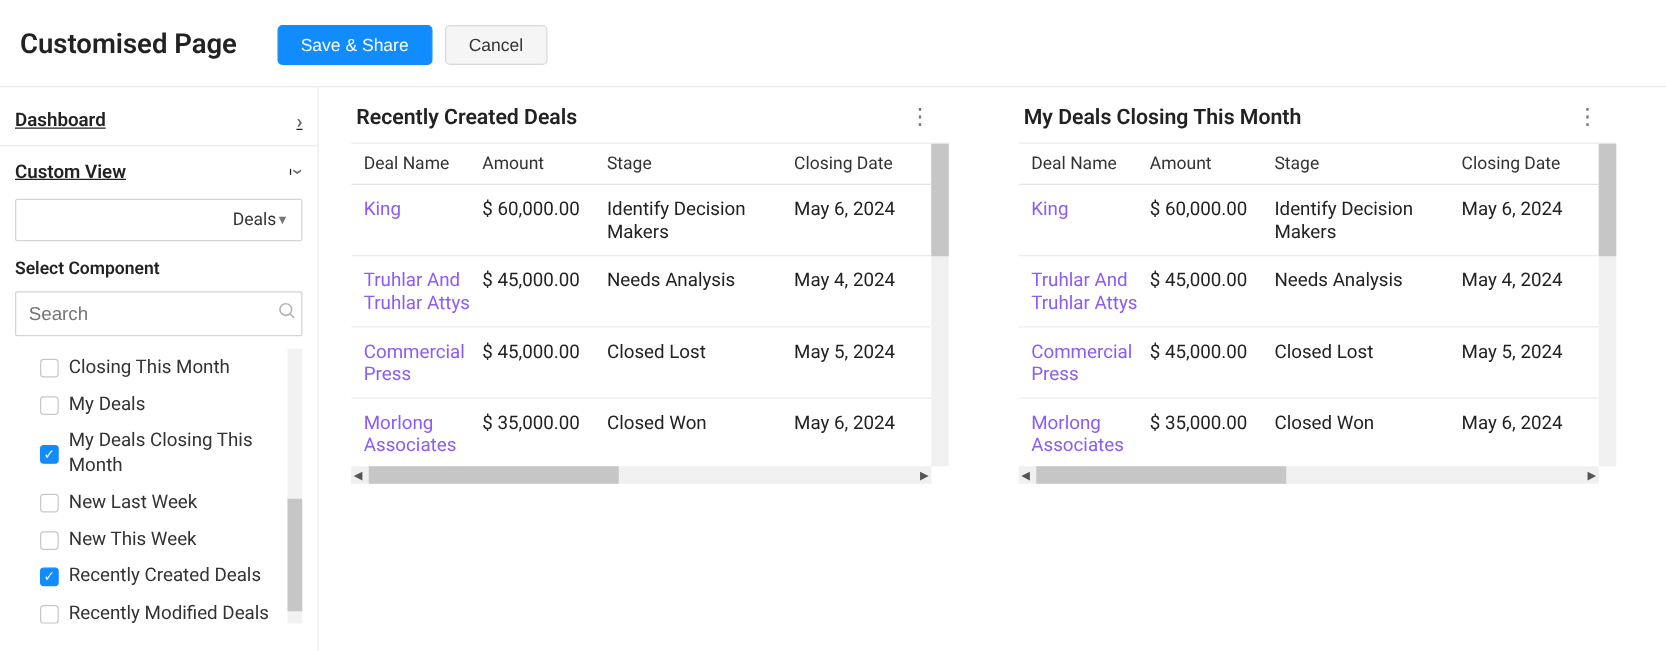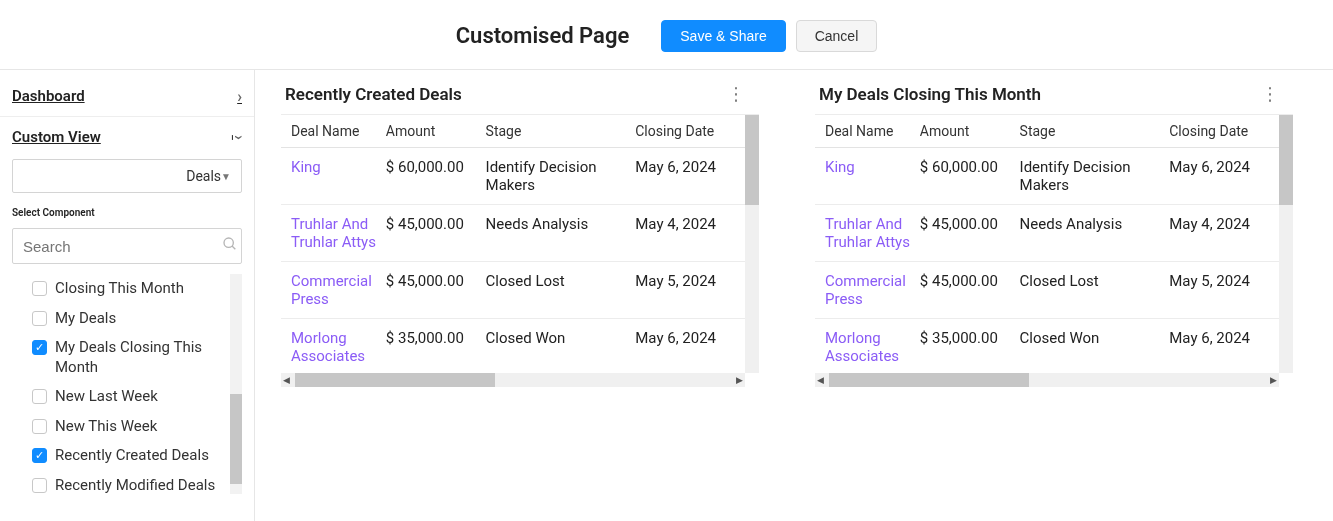--- a/index.html
+++ b/index.html
@@ -8,21 +8,21 @@
     font-size: 14px;
     color: #222;
     background: #fff;
     width: 1333px;
     height: 521px;
     overflow: hidden;
   }
   .hdr {
     display: flex;
     align-items: center;
-    justify-content: center;
+    justify-content: flex-start;
     padding: 18px 16px 16px 16px;
     border-bottom: 1px solid #e6e6e6;
     height: 70px;
   }
   .hdr-title {
     font-size: 22px;
     font-weight: 600;
     color: #222;
   }
   .hdr-actions { display: flex; gap: 10px; padding-left: 32px; }
@@ -86,21 +86,21 @@
     font-size: 14px;
     color: #333;
     cursor: pointer;
     margin-top: 2px;
   }
   .select .caret {
     font-size: 10px;
     color: #777;
   }
   .label {
-    font-size: 10px;
+    font-size: 14px;
     font-weight: 600;
     margin: 14px 0 10px 0;
   }
   .search {
     width: 100%;
     height: 36px;
     border: 1px solid #d4d4d4;
     border-radius: 2px;
     display: flex;
     align-items: center;
@@ -121,21 +121,21 @@
   }
   .comp-list {
     position: relative;
     margin-top: 10px;
     height: 220px;
     overflow: hidden;
     padding-left: 20px;
   }
   .comp-item {
     display: flex;
-    align-items: flex-start;
+    align-items: center;
     gap: 8px;
     padding: 5px 0;
     cursor: pointer;
     font-size: 15px;
     color: #333;
     line-height: 1.3;
   }
   .cbox {
     width: 15px;
     height: 15px;

